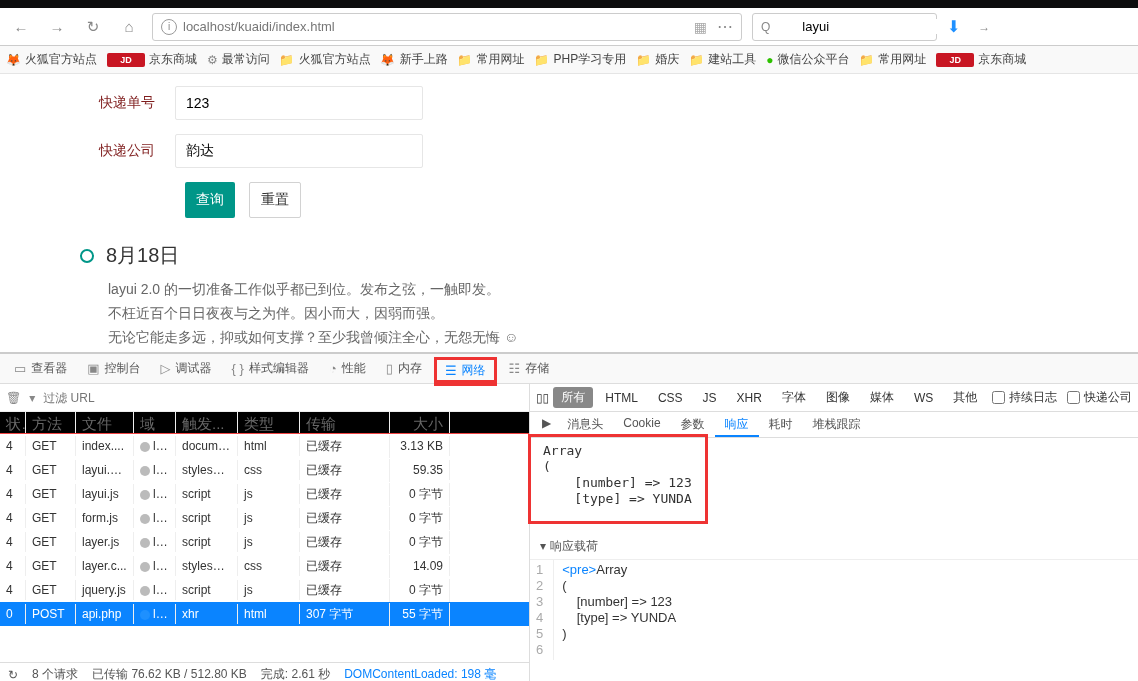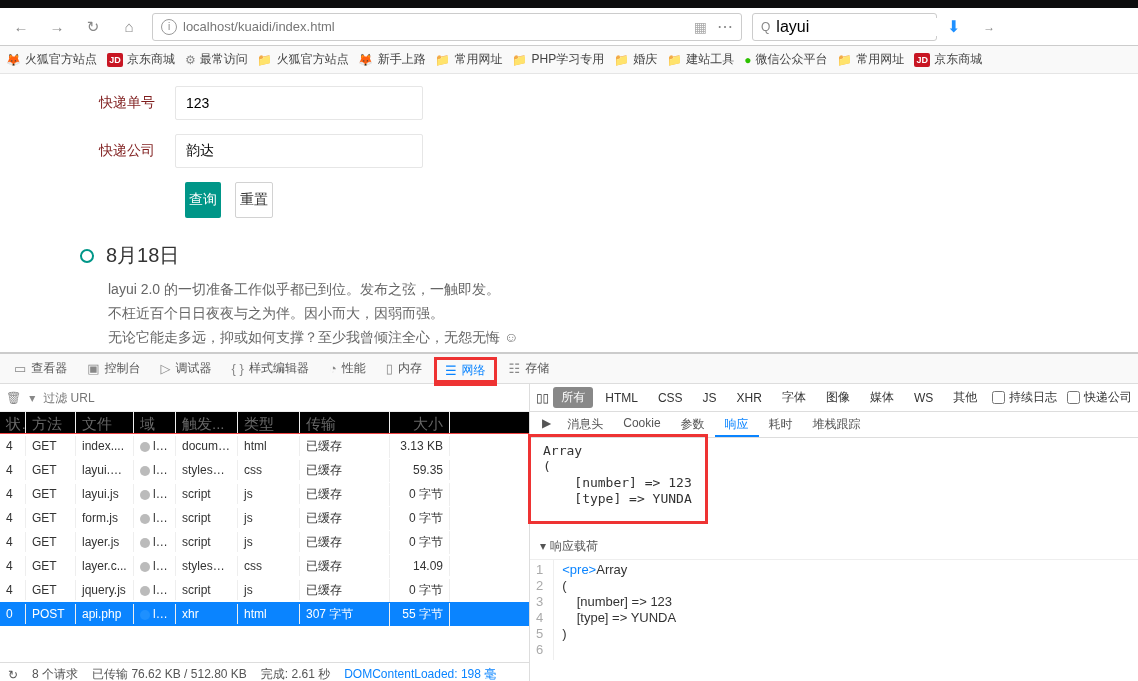--- a/index.html
+++ b/index.html
@@ -11,40 +11,40 @@
 
 .browser-toolbar { display: flex; align-items: center; height: 38px; background: #fff; border-bottom: 1px solid #ccc; padding: 0 8px; gap: 10px; }
 .nav-btn { width: 26px; height: 26px; display: inline-flex; align-items: center; justify-content: center; color: #888; font-size: 15px; cursor: pointer; }
 .url-field { flex: 1; display: flex; align-items: center; border: 1px solid #ccc; border-radius: 3px; height: 28px; background: #fff; padding: 0 8px; max-width: 590px; }
 .url-field .info-icon { width: 16px; height: 16px; border: 1px solid #999; border-radius: 50%; display: inline-flex; align-items: center; justify-content: center; font-size: 10px; color: #888; margin-right: 6px; }
 .url-field .url-input { border: none; outline: none; flex: 1; font-size: 13px; color: #777; }
 .url-field .qr-icon { color: #aaa; font-size: 14px; margin-left: 6px; }
 .url-field .dots { color: #888; font-size: 16px; margin-left: 10px; }
 .search-field { display: flex; align-items: center; border: 1px solid #ccc; border-radius: 3px; height: 28px; padding: 0 8px; width: 185px; }
 .search-field .ms-icon { font-size: 12px; color: #888; margin-right: 6px; }
-.search-field input { border: none; outline: none; flex: 1; font-size: 16px; }
+.search-field input { border: none; outline: none; flex: 1; font-size: 13px; margin-left: 26px; }
 .search-field .go-icon { color: #888; }
 .dl-icon { color: #1e90ff; font-size: 16px; }
 
 
 .bookmarks { display: flex; align-items: center; height: 28px; background: #f9f9f9; border-bottom: 1px solid #e5e5e5; padding: 0 6px; gap: 10px; font-size: 12px; color: #444; }
 .bookmarks .bm { display: flex; align-items: center; gap: 4px; cursor: pointer; }
-.jd { background: #c81623; color: #fff; font-size: 9px; font-weight: bold; display: inline-flex; align-items: center; justify-content: center; width: 16px; height: 14px; border-radius: 2px; }
+.jd { background: #c81623; color: #fff; font-size: 9px; font-weight: bold; display: inline-flex; align-items: center; justify-content: center; width: 38px; height: 14px; border-radius: 2px; }
 .folder { color: #888; }
 .ff { color: #ff8c00; }
 .wx { color: #2dc100; }
 
 
 .page-content { padding: 12px 0 0 0; background: #fff; min-height: 278px; }
 .form-row { display: flex; align-items: center; margin-bottom: 14px; }
 .form-row .label { width: 175px; text-align: right; padding-right: 20px; font-size: 14px; color: #7f1d1d; }
 .form-row .field { width: 248px; }
 .form-row input { width: 100%; height: 34px; border: 1px solid #e6e6e6; padding: 0 10px; font-size: 14px; border-radius: 2px; }
 .form-btns { display: flex; gap: 14px; padding-left: 185px; margin-top: 8px; }
-.btn { height: 36px; padding: 0 4px; font-size: 14px; border-radius: 2px; cursor: pointer; display: inline-flex; align-items: center; }
+.btn { height: 36px; padding: 0 11px; font-size: 14px; border-radius: 2px; cursor: pointer; display: inline-flex; align-items: center; }
 .btn-primary { background: #009688; color: #fff; border: none; }
 .btn-default { background: #fff; border: 1px solid #d2d2d2; color: #333; }
 
 .timeline { margin: 24px 0 0 80px; }
 .timeline .node { display: flex; align-items: center; gap: 12px; }
 .timeline .circle { width: 14px; height: 14px; border: 2px solid #009688; border-radius: 50%; }
 .timeline .date { font-size: 20px; font-weight: 500; }
 .timeline .desc { margin: 8px 0 0 28px; font-size: 14px; color: #666; line-height: 24px; }
 
 

